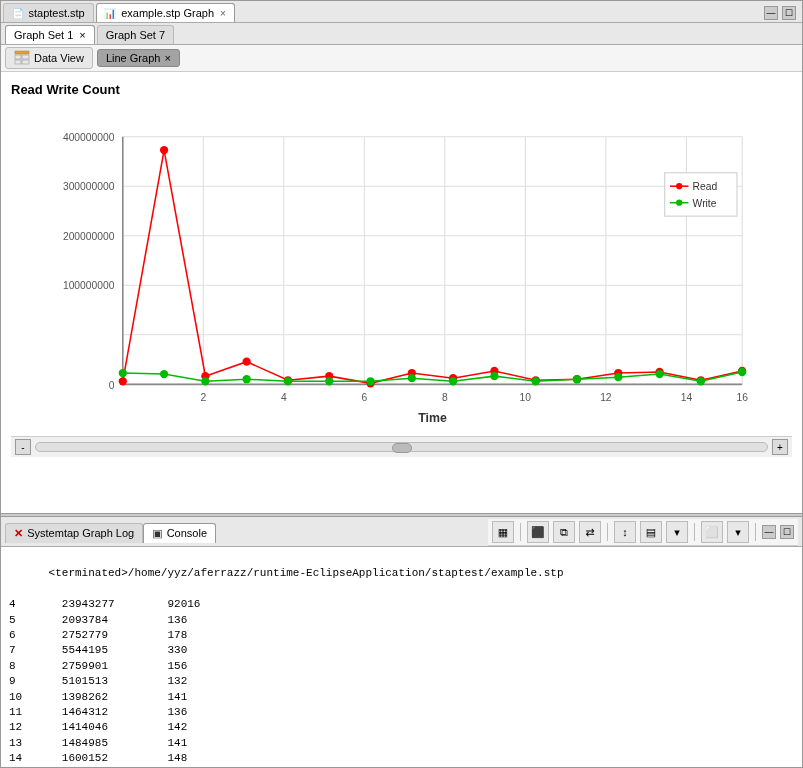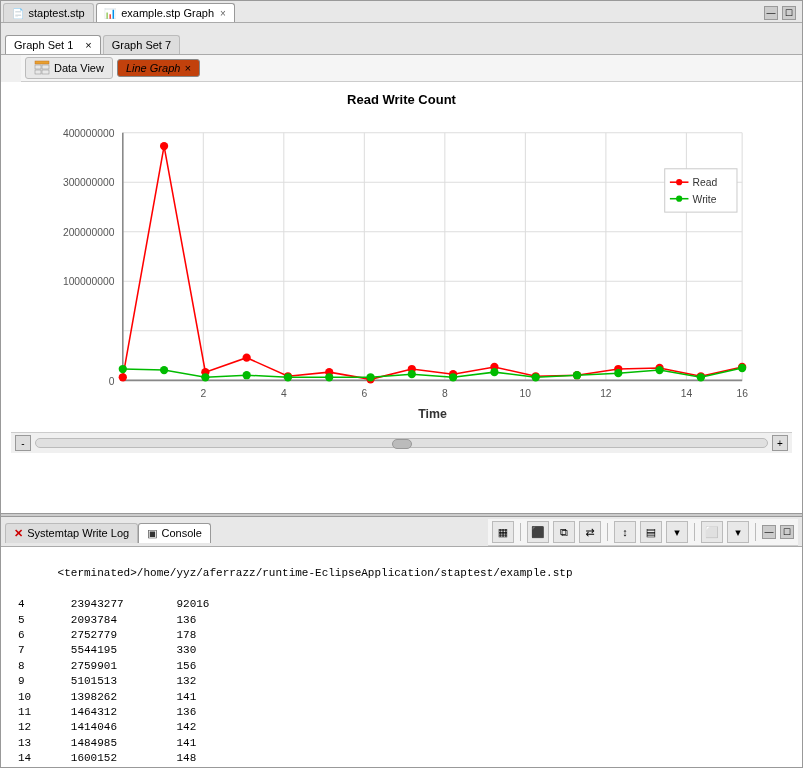--- a/index.html
+++ b/index.html
@@ -96,76 +96,72 @@
     .graph-set-tab {
       display: flex;
       align-items: center;
       padding: 3px 8px;
       border: 1px solid #bbb;
       border-bottom: none;
       background: #ddd;
       cursor: pointer;
       font-size: 11px;
       border-radius: 3px 3px 0 0;
-      gap: 12px;
-      margin-top: 10px;
+      gap: 6px;
     }
 
     .graph-set-tab.active {
       background: #fff;
       border-color: #999;
     }
 
     
     .view-bar {
       display: flex;
       align-items: center;
       background: #f5f5f5;
       border-bottom: 1px solid #ccc;
       padding: 2px 4px;
       gap: 4px;
-      margin-left: 20px;
     }
 
     .view-tab {
       display: flex;
       align-items: center;
       padding: 2px 8px;
       border: 1px solid #bbb;
       background: #e8e8e8;
       cursor: pointer;
       font-size: 11px;
       border-radius: 3px;
       gap: 4px;
     }
 
     .view-tab.active {
-      background: #c2410c;
+      background: #a3a3a3;
       border-color: #888;
-      font-style: italic;
     }
 
     .view-icon {
       width: 16px;
       height: 16px;
     }
 
     
     .chart-container {
       flex: 1;
       background: #fff;
       position: relative;
       padding: 10px 10px 5px 10px;
     }
 
     .chart-title {
-      text-align: center;
       font-weight: bold;
       font-size: 13px;
-      margin-bottom: 5px;
+      margin-bottom: 19px;
     }
 
     
     .scroll-bar {
       display: flex;
       align-items: center;
       padding: 2px 4px;
       gap: 4px;
       background: #f0f0f0;
       border-top: 1px solid #ccc;
@@ -274,21 +270,21 @@
       background: #bbb;
       margin: 0 2px;
     }
 
     
     .console-content {
       flex: 1;
       overflow-y: auto;
       font-family: 'Courier New', monospace;
       font-size: 11px;
-      padding: 4px 17px;
+      padding: 4px 8px;
       background: #fff;
       white-space: pre;
       line-height: 1.4;
     }
 
     .console-content::-webkit-scrollbar {
       width: 10px;
     }
 
     .console-content::-webkit-scrollbar-track {
@@ -454,21 +450,21 @@
       <div class="scroll-btn">+</div>
     </div>
   </div>
 
   <div class="sash"></div>
 
   <div class="bottom-panel">
     <div class="bottom-tab-bar">
       <div class="bottom-tab">
         <span class="error-icon">✕</span>
-        <span>Systemtap Write Log</span>
+        <span>Systemtap Graph Log</span>
       </div>
       <div class="bottom-tab active">
         <span class="console-icon">▣</span>
         <span>Console</span>
       </div>
       <div class="bottom-toolbar">
         <div class="toolbar-btn">▦</div>
         <div class="toolbar-sep"></div>
         <div class="toolbar-btn">⬛</div>
         <div class="toolbar-btn">⧉</div>

